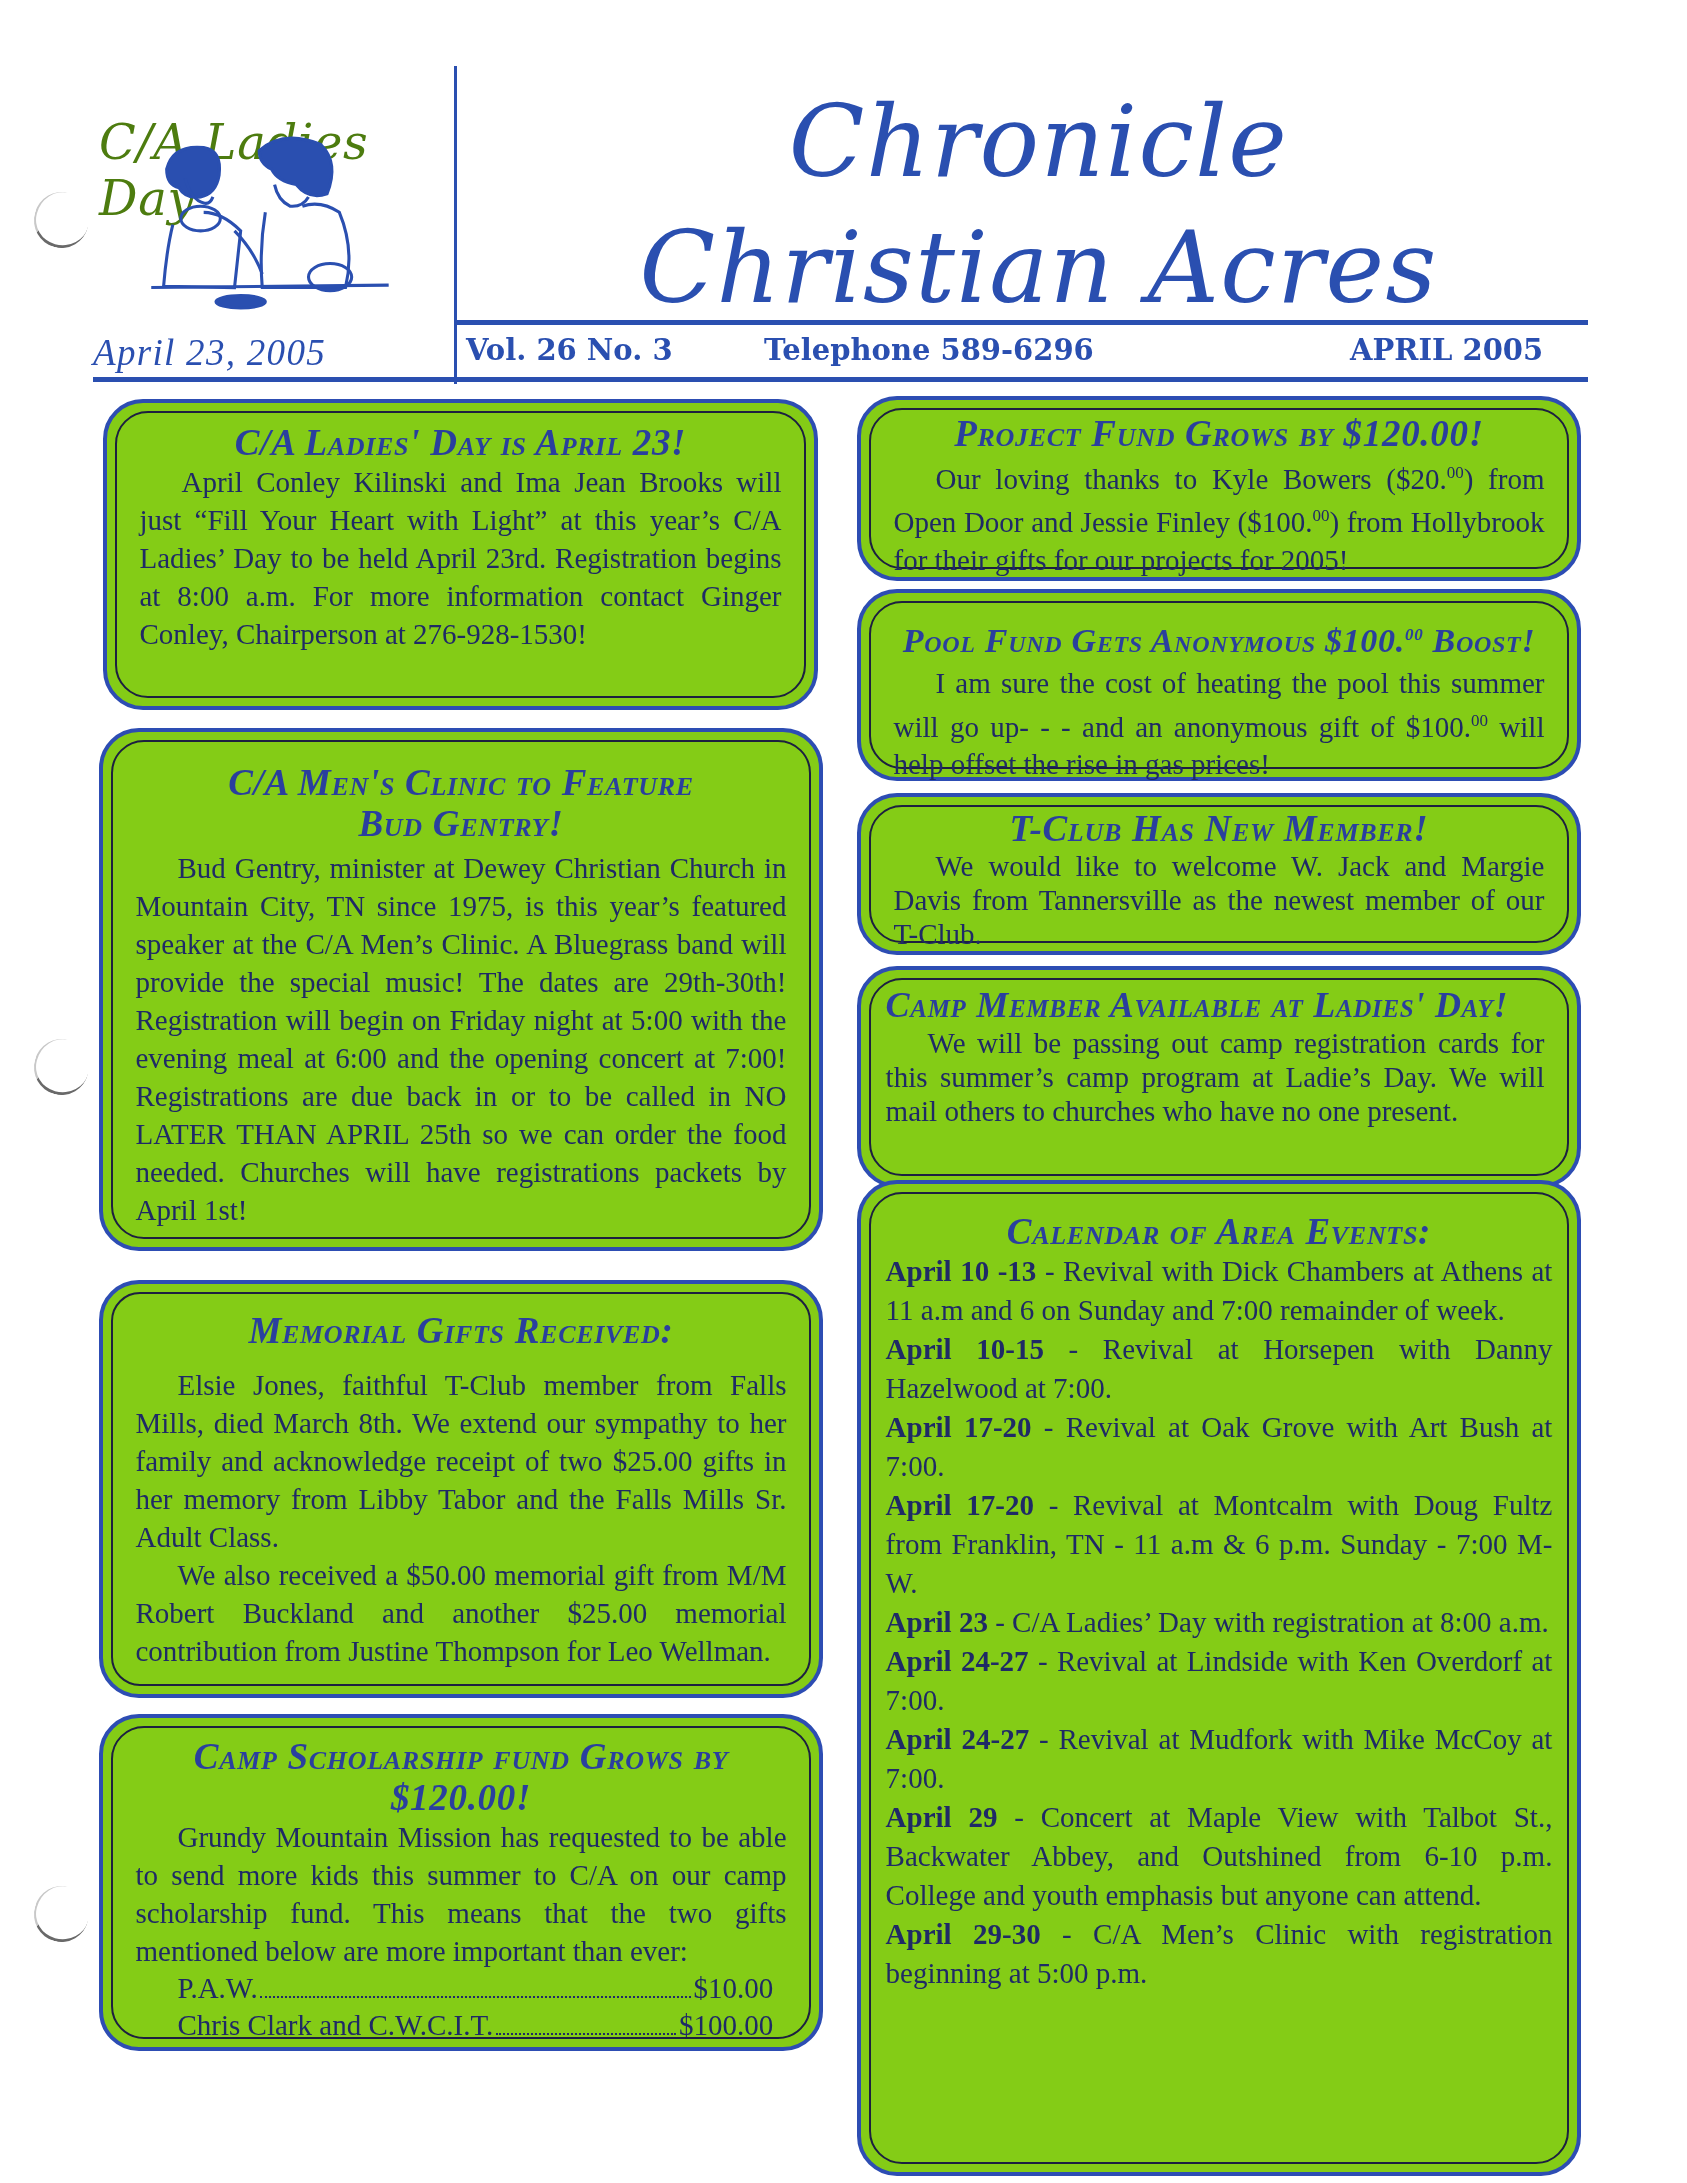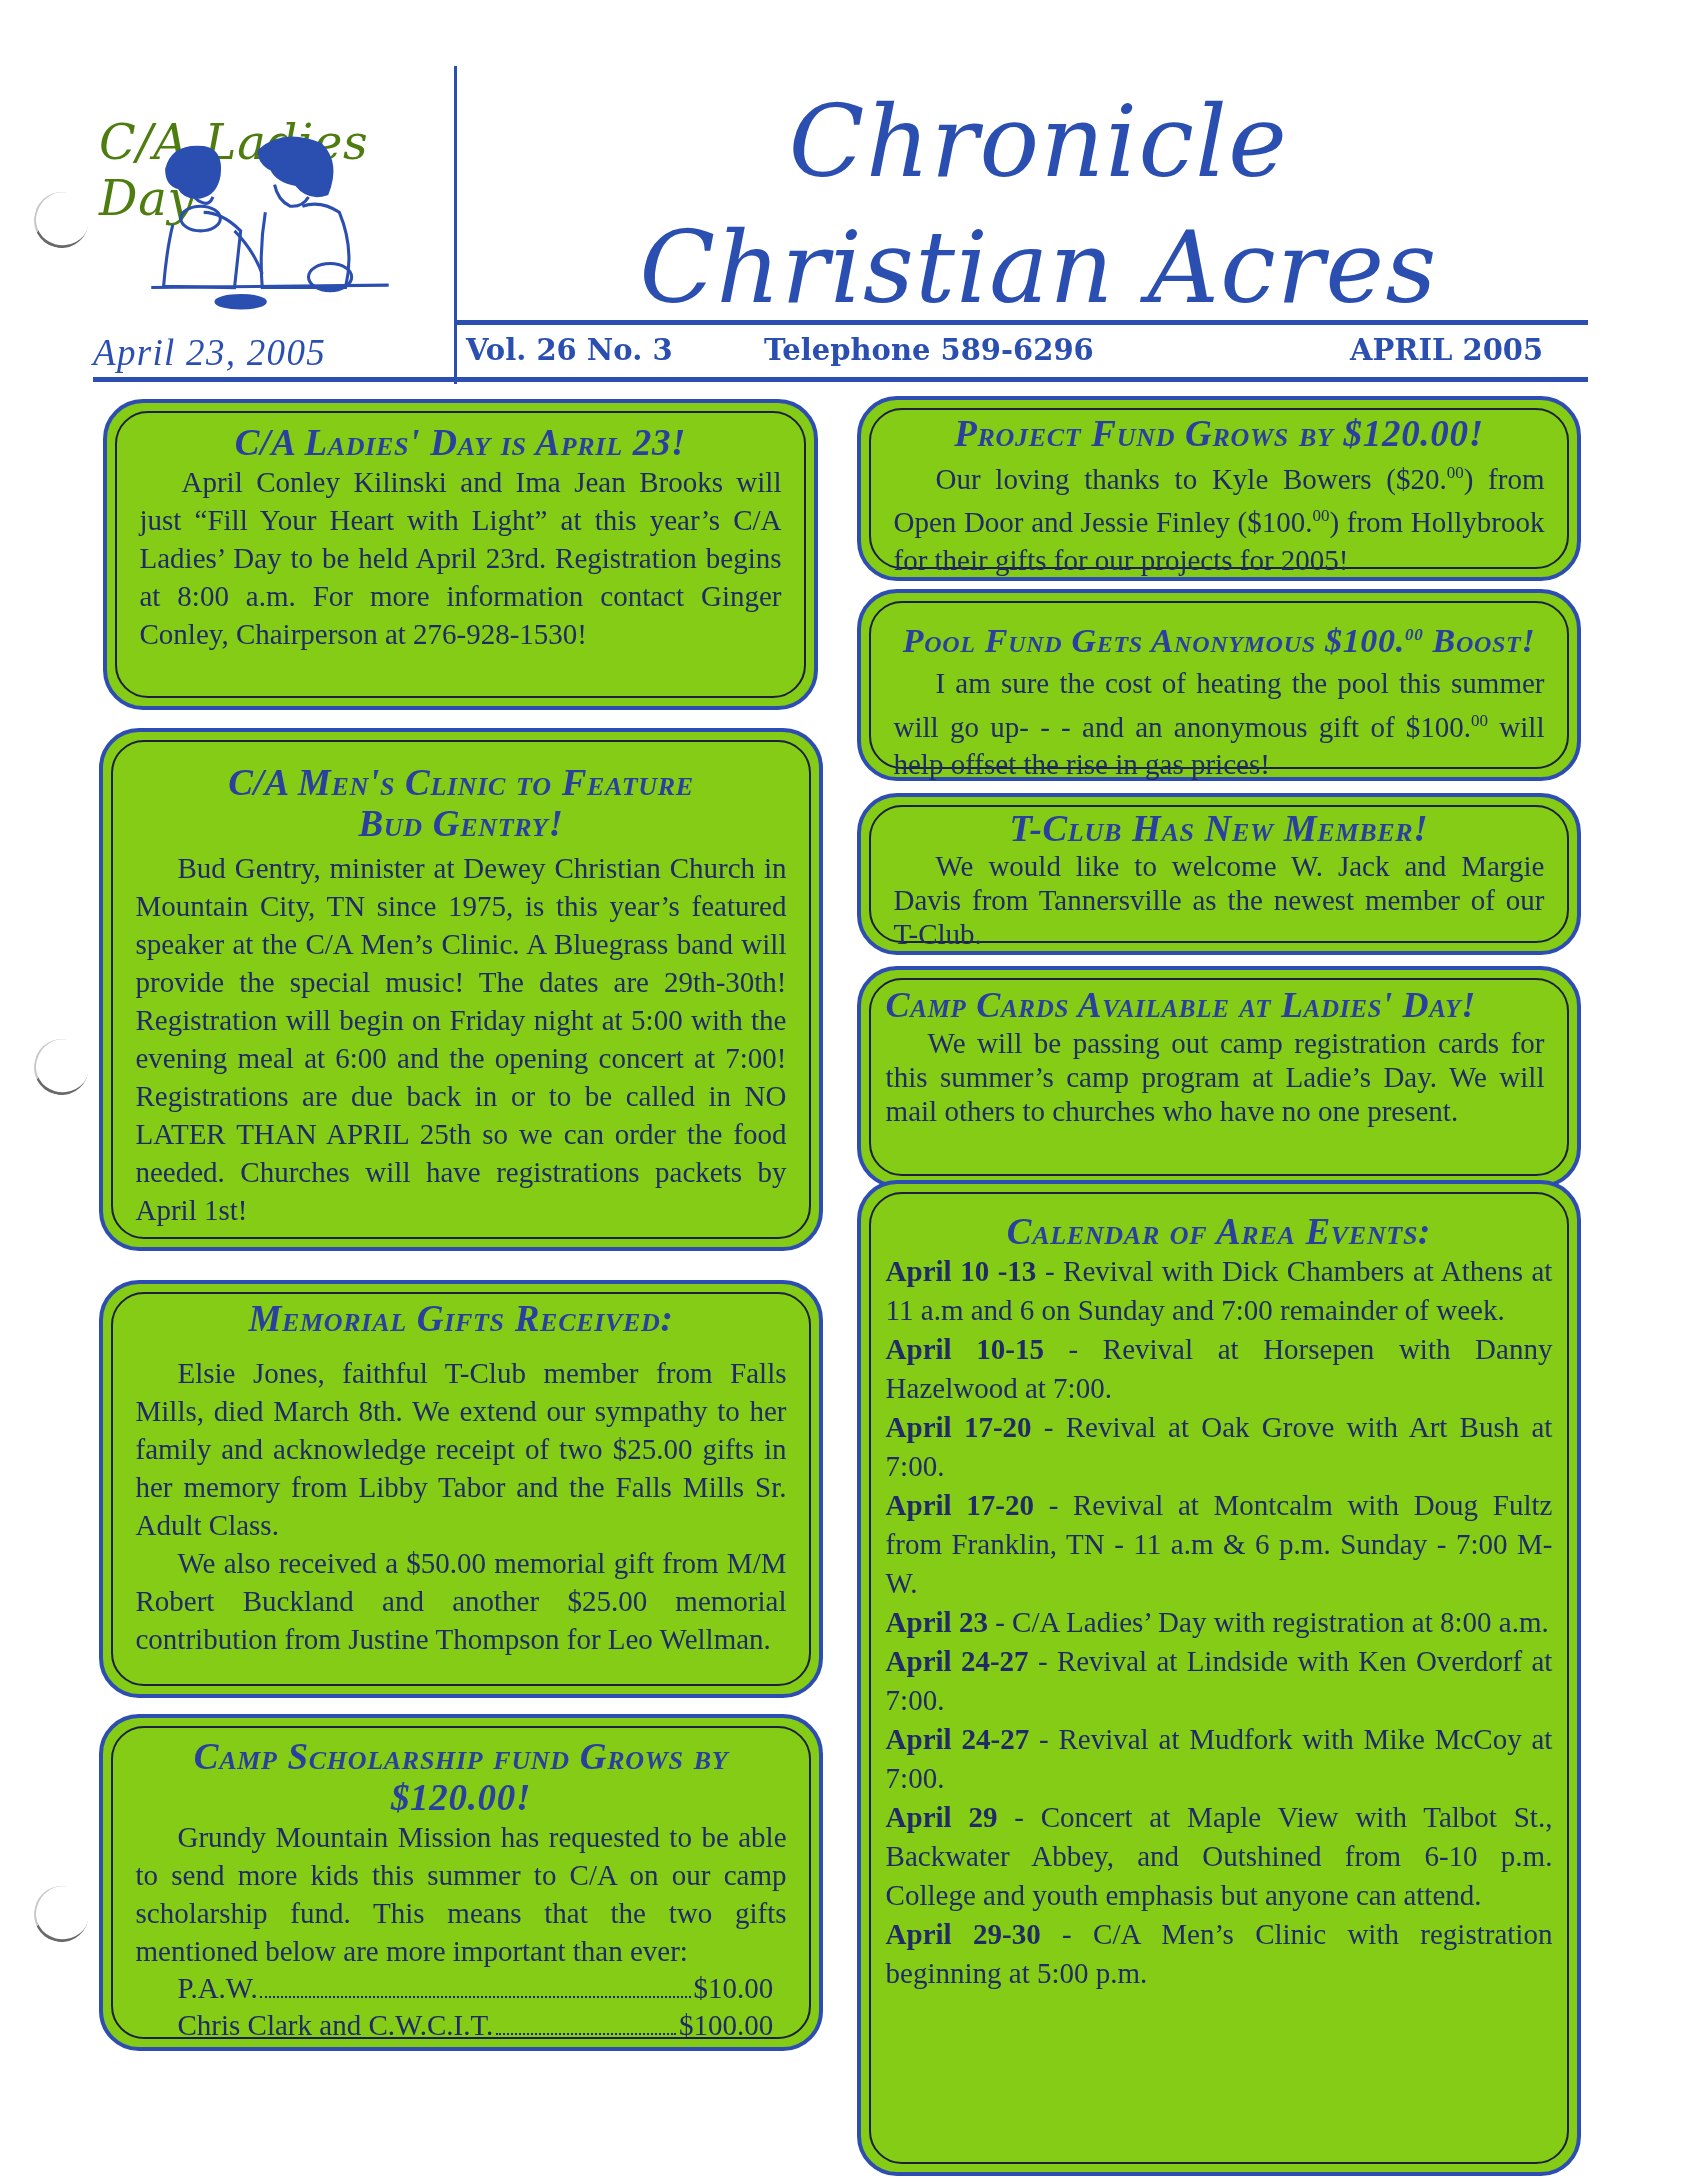--- a/index.html
+++ b/index.html
@@ -143,21 +143,21 @@
   <div class="box-inner" style="padding-top:20px;">
     <h2>
       <span>C/A Men's Clinic to Feature</span><br>
       <span>Bud Gentry!</span>
     </h2>
     <p class="indent" style="margin-top:5.3px;">Bud Gentry, minister at Dewey Christian Church in Mountain City, TN since 1975, is this year’s featured speaker at the C/A Men’s Clinic.  A Bluegrass band will provide the special music!  The dates are 29th-30th!  Registration will begin on Friday night at 5:00 with the evening meal at 6:00 and the opening concert at 7:00!  Registrations are due back in or to be called in NO LATER THAN APRIL 25th so we can order the food needed.  Churches will have registrations packets by April 1st!</p>
   </div>
 </section>
 
 <section class="box" style="left:99px; top:1280px; width:724px; height:418px;">
-  <div class="box-inner" style="padding-top:4px;">
+  <div class="box-inner" style="padding-top:16px;border-radius:29px;">
     <h2>Memorial Gifts Received:</h2>
     <p class="indent" style="margin-top:14.6px;">Elsie Jones, faithful T-Club member from Falls Mills, died March 8th.  We extend our sympathy to her family and acknowledge receipt of two $25.00 gifts in her memory from Libby Tabor and the Falls Mills Sr. Adult Class.</p>
     <p class="indent">We also received a $50.00 memorial gift from M/M Robert Buckland and another $25.00 memorial contribution from Justine Thompson for Leo Wellman.</p>
   </div>
 </section>
 
 <section class="box" style="left:99px; top:1714px; width:724px; height:337px;">
   <div class="box-inner" style="padding-top:8px;">
     <h2>
       <span>Camp Scholarship fund Grows by</span><br>
@@ -193,21 +193,21 @@
 
 <section class="box" style="left:857px; top:793px; width:724px; height:162px;">
   <div class="box-inner" style="padding-top:1.3px;">
     <h2>T-Club Has New Member!</h2>
     <p class="indent" style="line-height:34px;">We would like to welcome W. Jack and Margie Davis from Tannersville as the newest member of our T-Club.</p>
   </div>
 </section>
 
 <section class="box" style="left:857px; top:966px; width:724px; height:222px;">
   <div class="box-inner" style="padding-top:5.3px; padding-left:14.6px;">
-    <h2 style="text-align:left; font-size:36px;">Camp Cards Available at Ladies' Day!</h2>
+    <h2 style="text-align:left; font-size:36px;">Camp Member Available at Ladies' Day!</h2>
     <p class="indent" style="line-height:34px;">We will be passing out camp registration cards for this summer’s camp program at Ladie’s Day.  We will mail others to churches who have no one present.</p>
   </div>
 </section>
 
 <section class="box" style="left:857px; top:1180px; width:724px; height:996px;">
   <div class="box-inner" style="padding-top:17px; padding-left:14.6px; padding-right:14.6px;">
     <h2>Calendar of Area Events:</h2>
     <div id="event-list">
         <div class="event"><b>April 10 -13</b><span> - Revival with Dick Chambers at Athens at 11 a.m and 6 on Sunday and 7:00 remainder of week.</span></div>
         <div class="event"><b>April 10-15</b><span> -  Revival at Horsepen with Danny Hazelwood at 7:00.</span></div>

